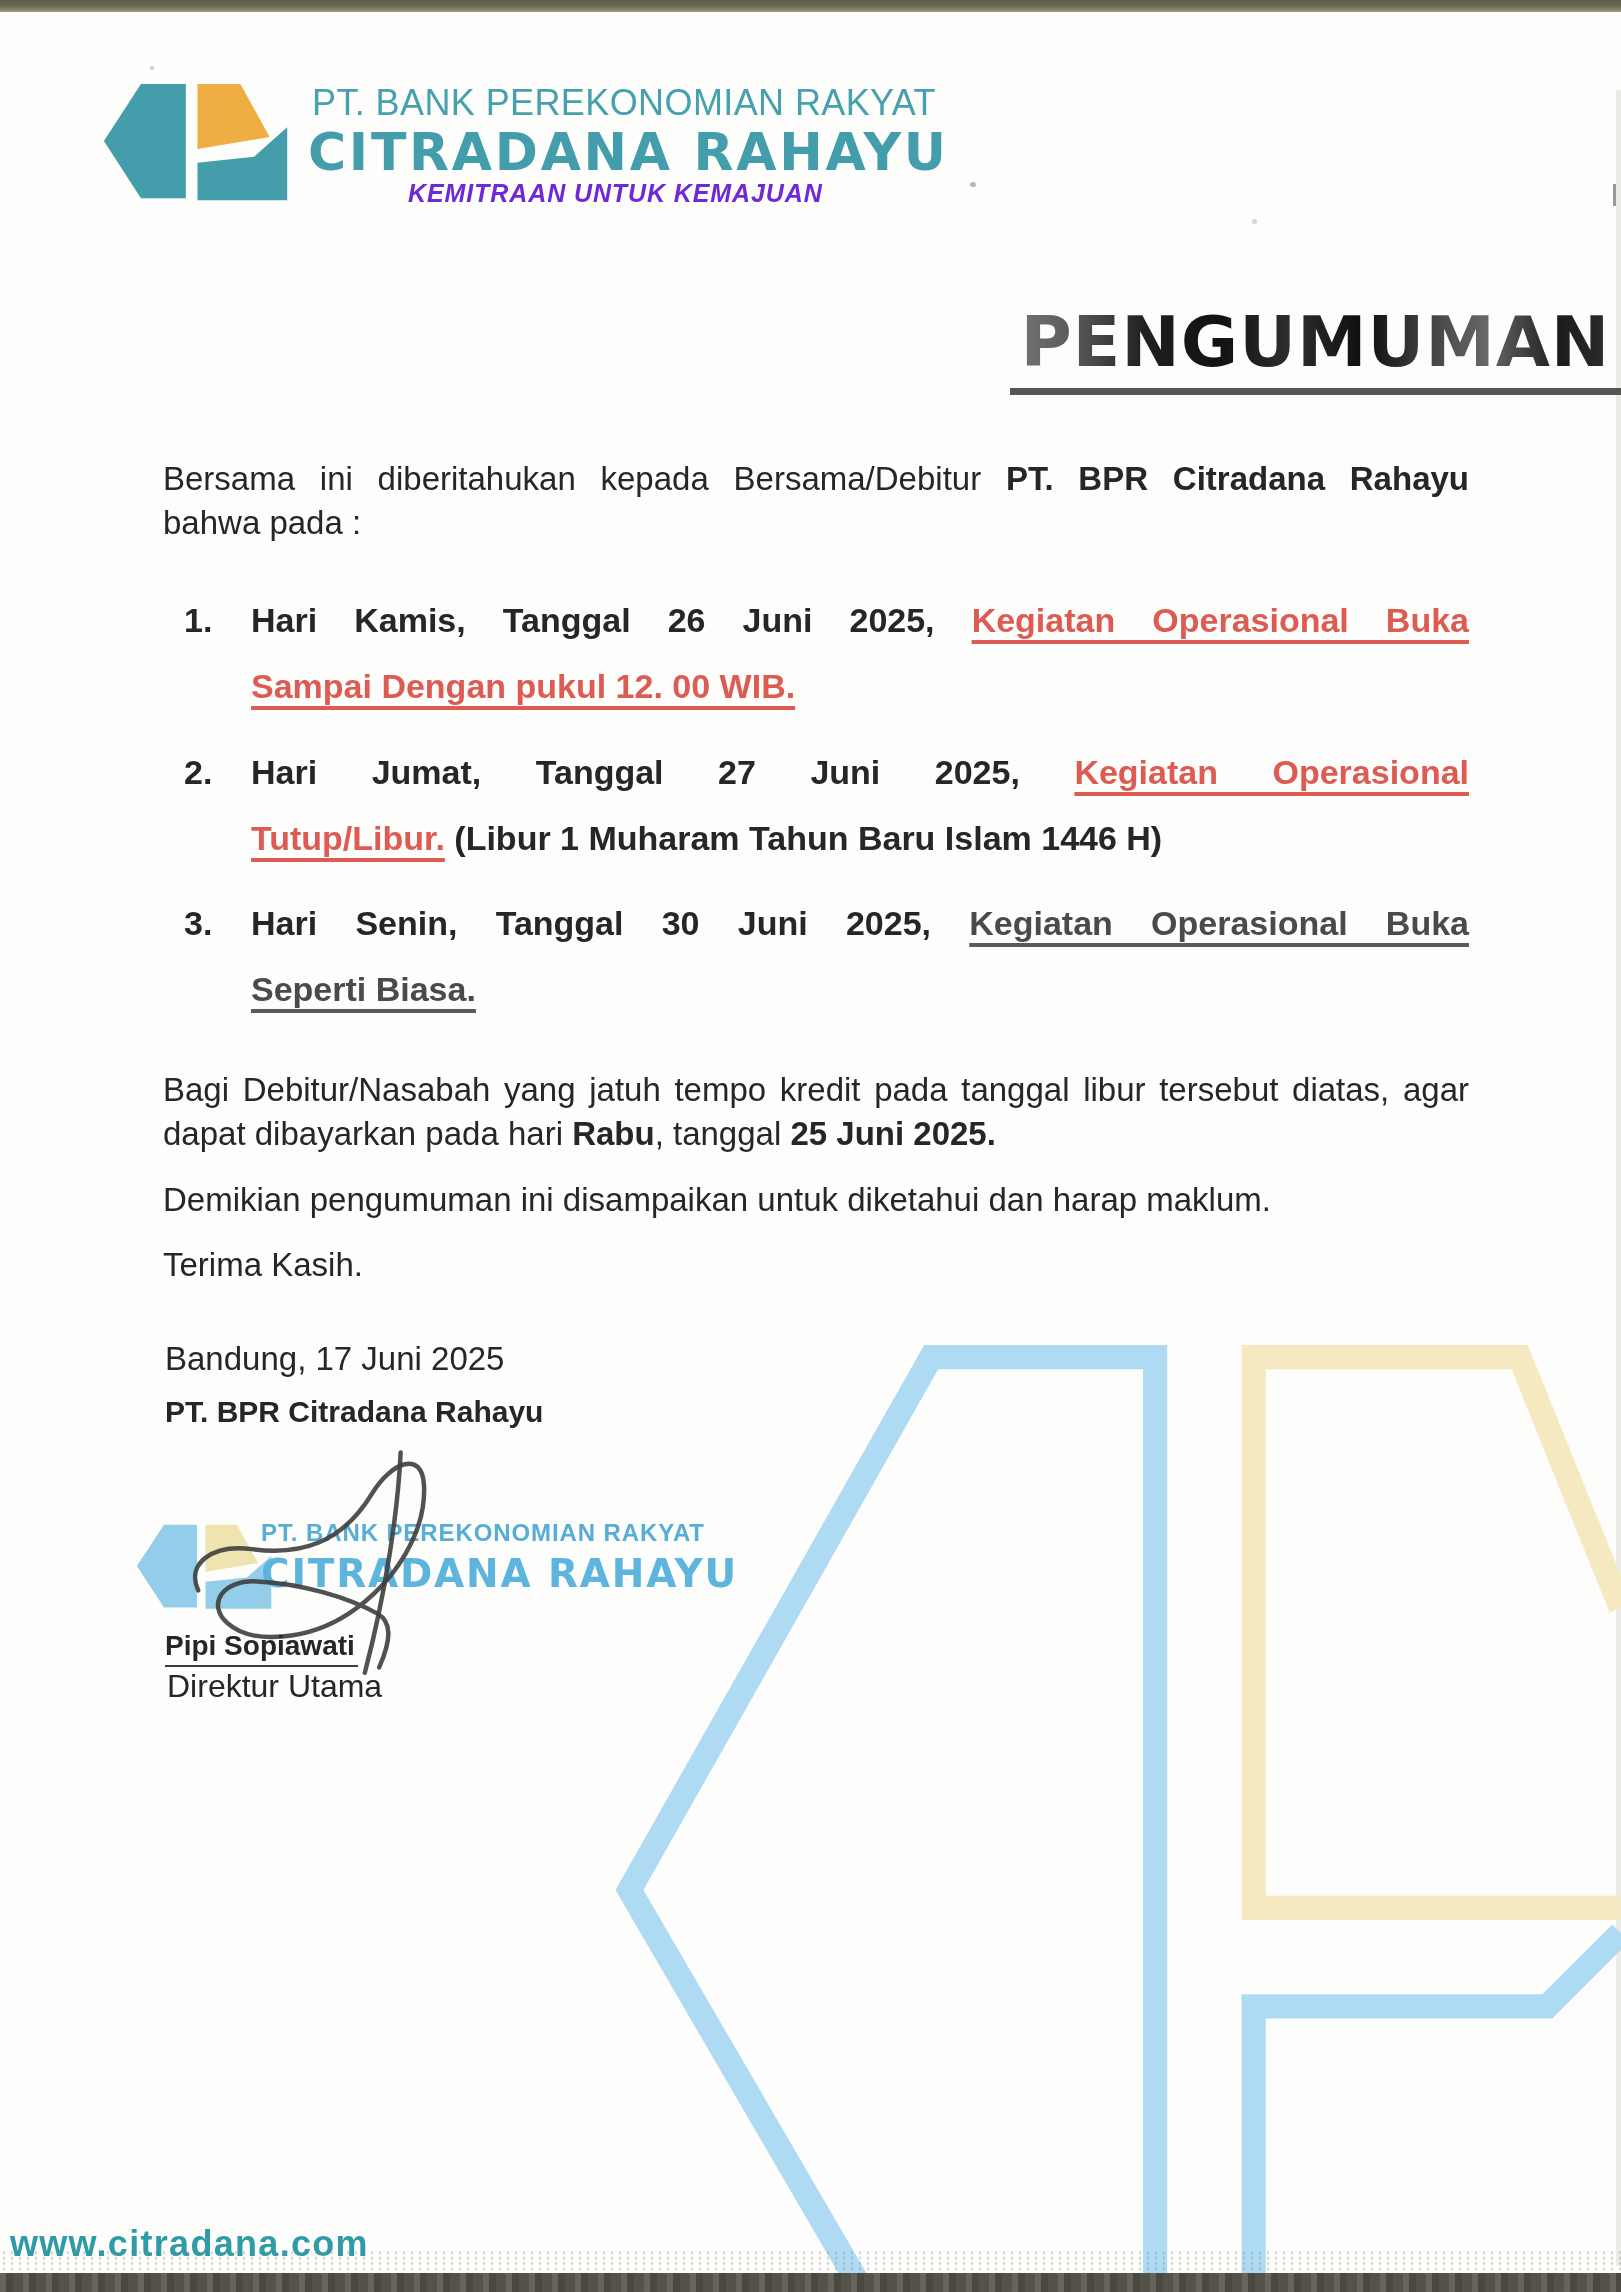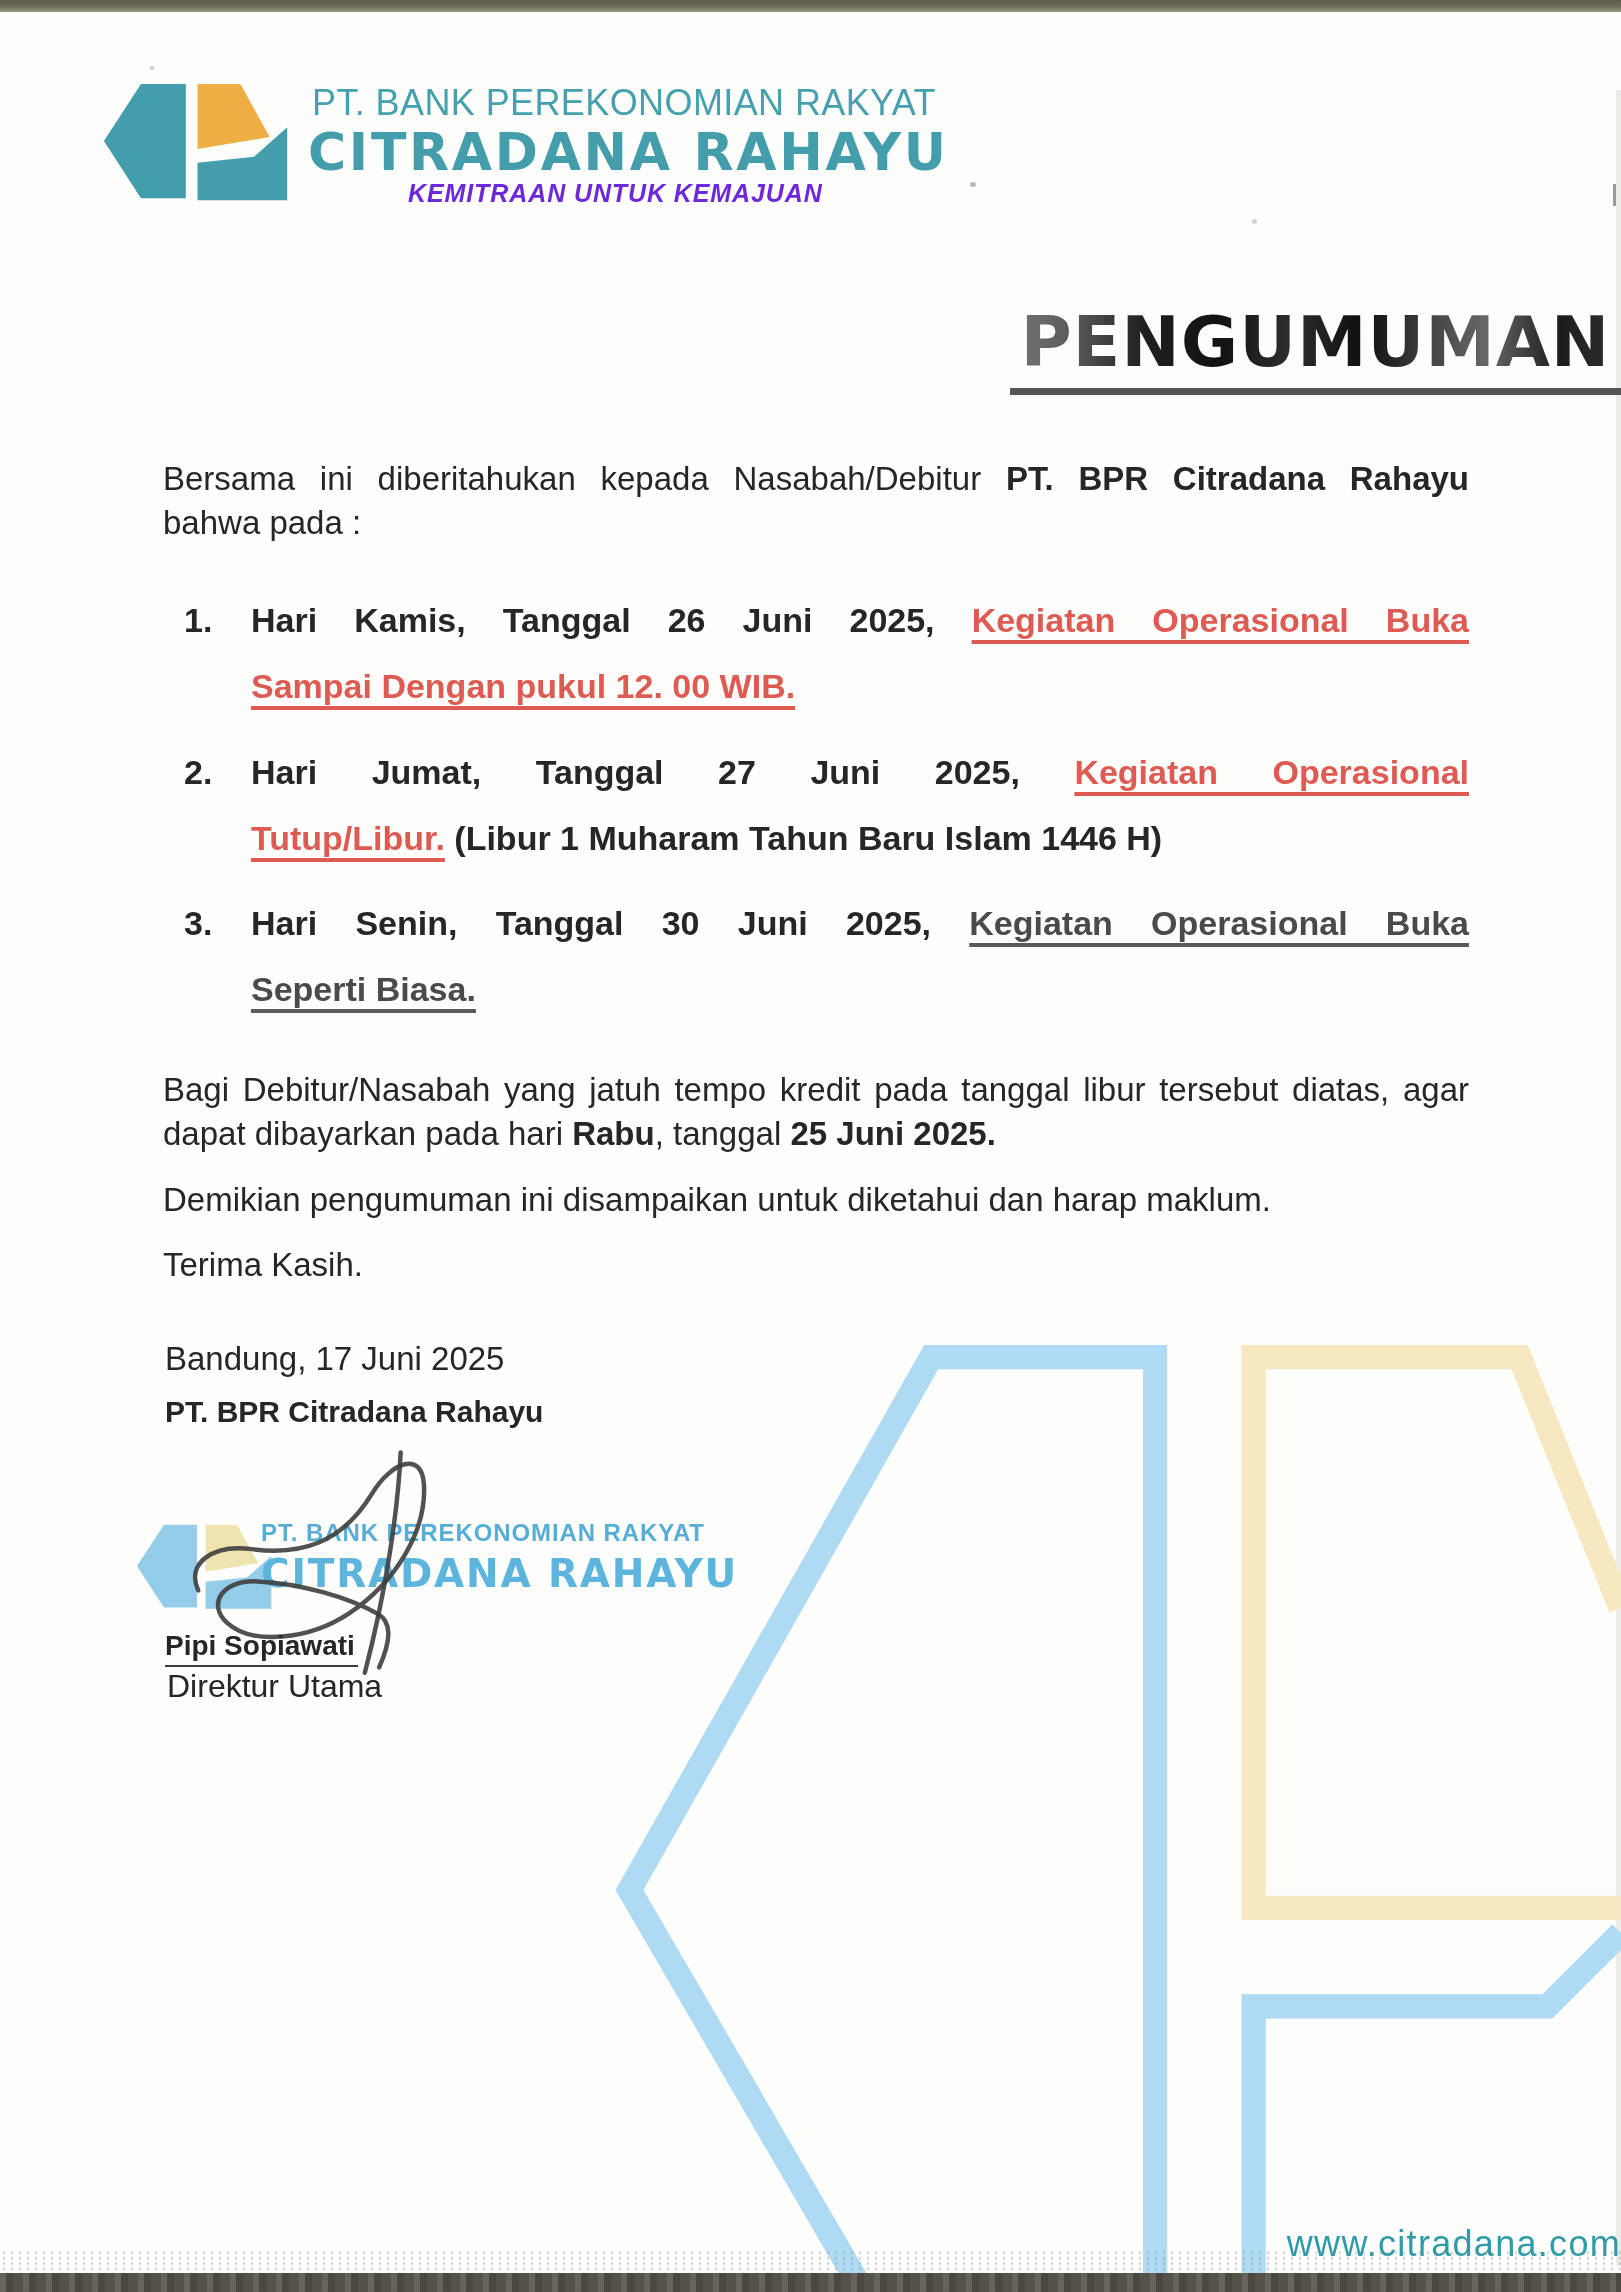--- a/index.html
+++ b/index.html
@@ -69,22 +69,22 @@
     font-family:"DejaVu Sans",sans-serif;margin-top:3.6px;}
   .sig-svg{left:166px;top:1438px;width:412px;height:242px;}
   .sig-name{left:165px;top:1630px;font-size:28px;font-weight:700;
     border-bottom:2.7px solid #3b3b3b;padding:0 3.6px 2.7px 0;display:inline-block;}
   .sig-role{left:167px;top:1668px;font-size:32px;}
 
   
   .watermark{left:537px;top:1281px;width:1084px;height:1012px;overflow:visible;}
 
   
-  .footer{left:0;right:0;top:2223px;text-align:right;font-size:36px;font-weight:400;
-    letter-spacing:1.3px;color:#2E9BA7;}
+  .footer{left:0;right:0;top:2223px;text-align:left;font-size:36px;font-weight:700;
+    letter-spacing:1.3px;color:#2E9BA7;padding-left:10px;}
 </style>
 </head>
 <body>
 
 <div class="abs scan-top"></div>
 <div class="abs speck" style="left:970px;top:182px;width:6.3px;height:5.4px;"></div>
 <div class="abs speck" style="left:1252px;top:219px;width:4.5px;height:4.5px;opacity:.6;"></div>
 <div class="abs" style="left:1613px;top:184px;width:3.6px;height:21.5px;background:#9a9a9a;"></div>
 <div class="abs speck" style="left:150px;top:66px;width:3.6px;height:3.6px;opacity:.7;"></div>
 <div class="abs scan-right"></div>
@@ -102,21 +102,21 @@
 </svg>
 <div class="abs brand-small">PT. BANK PEREKONOMIAN RAKYAT</div>
 <div class="abs brand-big">CITRADANA RAHAYU</div>
 <div class="abs brand-tagline">KEMITRAAN UNTUK KEMAJUAN</div>
 
 <div class="abs title-wrap">
   <span class="title-text">PENGUMUMAN</span>
 </div>
 
 <div class="abs para intro">
-  <div class="jline"><span>Bersama ini diberitahukan kepada Nasabah/Debitur </span><b>PT. BPR Citradana Rahayu</b></div>
+  <div class="jline"><span>Bersama ini diberitahukan kepada Bersama/Debitur </span><b>PT. BPR Citradana Rahayu</b></div>
   <div>bahwa pada :</div>
 </div>
 
 <div class="abs items">
 
   <div class="item">
     <div class="marker">1.</div>
     <div class="body">
       <div class="l1"><span>Hari Kamis, Tanggal 26 Juni 2025, </span><span class="hl-red">Kegiatan Operasional Buka</span></div>
       <div class="l2"><span class="hl-red">Sampai Dengan pukul 12. 00 WIB.</span><span></span></div>

